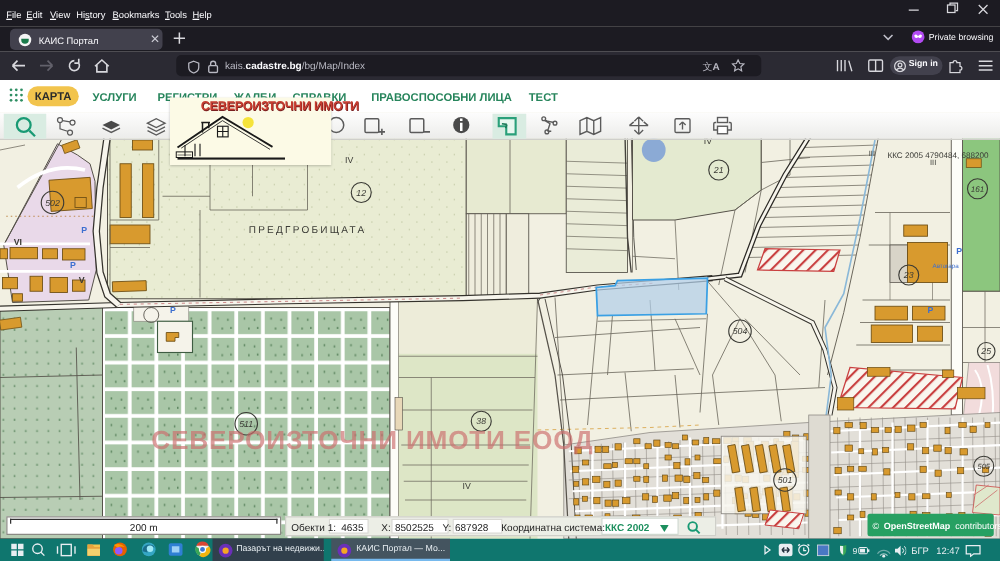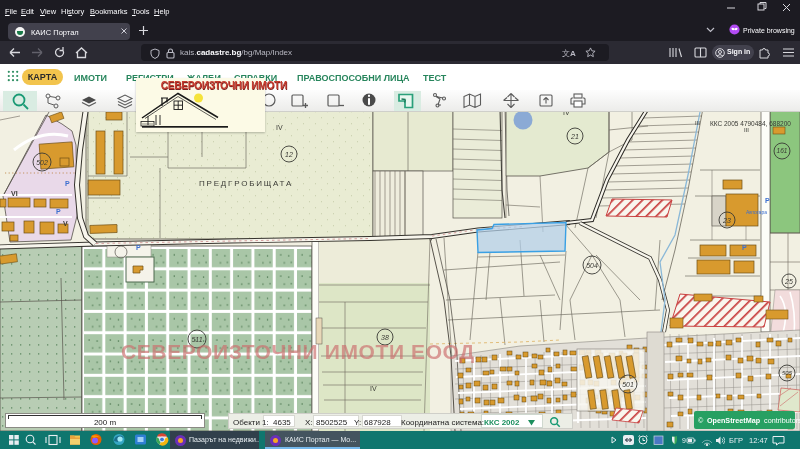--- a/index.html
+++ b/index.html
@@ -18,21 +18,21 @@
 
   #header { left:0; top:64px; width:800px; height:26px; background:#ffffff; z-index:20; }
   .nav-item { position:absolute; top:9px; color:#27855c; font-size:9px; font-weight:bold; }
   #pill-karta { left:22px; top:5px; width:41px; height:16px; background:#f2c44d; border-radius:8px; color:#2b2b2b; font-size:9px; font-weight:bold; text-align:center; line-height:16px; }
   #pill-obekti { left:704px; top:68px; width:89px; height:18px; background:#f2c44d; border-radius:10px; z-index:30; }
 
   #toolbar { left:0; top:90px; width:800px; height:22px; background:linear-gradient(#fdfdfd,#ececea); border-bottom:1px solid #cfcfca; z-index:20; }
 
   #logo { left:136px; top:78px; width:129px; height:54px; background:#fcfae6; box-shadow:0 1px 2px rgba(0,0,0,0.25); z-index:40; }
 
-  #scalebox { left:5px; top:413px; width:200px; height:15px; background:#fff; border:1px solid #8a8a84; font-size:8px; color:#222; text-align:center; z-index:20; }
+  #scalebox { left:5px; top:413px; width:220px; height:15px; background:#fff; border:1px solid #8a8a84; font-size:8px; color:#222; text-align:center; z-index:20; }
   #statusbar { left:228px; top:413px; width:345px; height:16px; background:#eceee6; border:1px solid #cfcfc9; font-size:8px; color:#222; z-index:20; }
   #statusbar span { position:absolute; top:4px; box-sizing:border-box; }
   #osmbox { left:694px; top:411px; width:101px; height:18px; background:#27a062; border-radius:2px; color:#fff; font-size:7.2px; z-index:20; }
 
   #taskbar { left:0; top:431px; width:800px; height:18px; background:#0f766e; z-index:50; }
   .tbtn { position:absolute; top:0; height:18px; background:#31404c; color:#e8eef2; font-size:7px; overflow:hidden; }
   .tray { position:absolute; color:#e8eef2; font-size:7.5px; top:5px; }
 </style>
 </head>
 <body>
@@ -539,21 +539,21 @@
           <circle cx="10.2" cy="1.8" r="1.1"></circle>
         <circle cx="1.8" cy="6" r="1.1"></circle>
           <circle cx="6" cy="6" r="1.1"></circle>
           <circle cx="10.2" cy="6" r="1.1"></circle>
         <circle cx="1.8" cy="10.2" r="1.1"></circle>
           <circle cx="6" cy="10.2" r="1.1"></circle>
           <circle cx="10.2" cy="10.2" r="1.1"></circle>
       </g>
     </svg>
     <div id="pill-karta" class="abs">КАРТА</div>
-    <span class="nav-item" style="left:74px">ИМОТИ</span>
+    <span class="nav-item" style="left:74px">УСЛУГИ</span>
     <span class="nav-item" style="left:126px">РЕГИСТРИ</span>
     <span class="nav-item" style="left:187px">ЖАЛБИ</span>
     <span class="nav-item" style="left:234px">СПРАВКИ</span>
     <span class="nav-item" style="left:297px">ПРАВОСПОСОБНИ ЛИЦА</span>
     <span class="nav-item" style="left:423px">ТЕСТ</span>
   </div>
 
 
   <div id="toolbar" class="abs">
     <div class="abs" style="left:3px;top:1px;width:34px;height:20px;background:#d9ece2;"></div>

